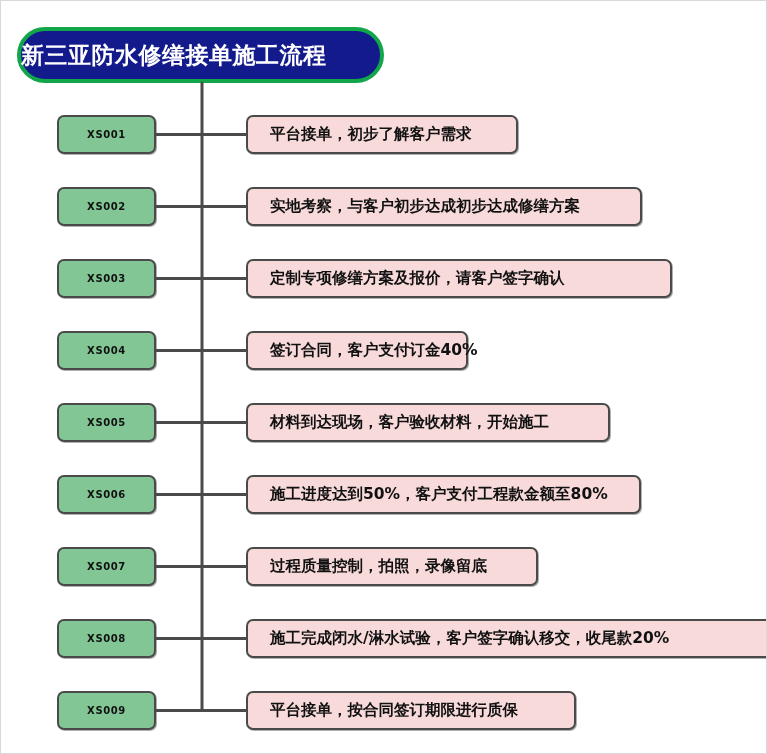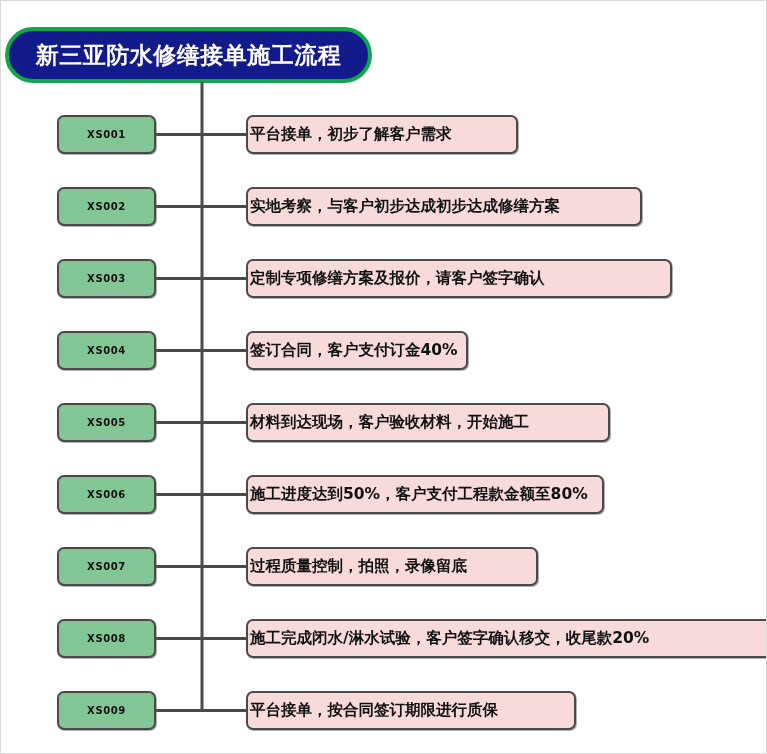--- a/index.html
+++ b/index.html
@@ -16,31 +16,31 @@
     height: 754px;
     background: #ffffff;
     box-sizing: border-box;
     border: 1px solid #d9d9d9;
     overflow: hidden;
   }
 
   
   .title-pill {
     position: absolute;
-    left: 4px;
+    left: 16px;
     top: 26px;
     width: 367px;
     height: 56px;
     box-sizing: border-box;
     background: #131b8c;
     border: 4px solid #12a64a;
     border-radius: 30px;
     display: flex;
     align-items: center;
-    justify-content: center;
+    justify-content: flex-start;
   }
   .title-pill .title-text {
     color: #ffffff;
     font-size: 23px;
     font-weight: bold;
     letter-spacing: 0.5px;
     line-height: 1;
     white-space: nowrap;
   }
 
@@ -85,21 +85,21 @@
   .desc-box {
     position: absolute;
     left: 245px;
     height: 39px;
     box-sizing: border-box;
     background: #f8dada;
     border: 2px solid #4a4a4a;
     border-radius: 7px;
     display: flex;
     align-items: center;
-    padding: 0 2px;
+    padding: 0 22px;
     box-shadow: 1px 1px 0 rgba(80,80,80,0.45);
   }
   .desc-box .desc-text {
     color: #111111;
     font-size: 15.5px;
     font-weight: bold;
     line-height: 1;
     white-space: nowrap;
   }
 </style>
@@ -163,21 +163,21 @@
           <span class="code-text">XS005</span>
         </div>
         <div class="desc-box" style="width: 364px;">
           <span class="desc-text">材料到达现场，客户验收材料，开始施工</span>
         </div>
       </div>
       <div class="row" style="top: 474px;">
         <div class="code-box">
           <span class="code-text">XS006</span>
         </div>
-        <div class="desc-box" style="width: 358px;">
+        <div class="desc-box" style="width: 395px;">
           <span class="desc-text">施工进度达到50%，客户支付工程款金额至80%</span>
         </div>
       </div>
       <div class="row" style="top: 546px;">
         <div class="code-box">
           <span class="code-text">XS007</span>
         </div>
         <div class="desc-box" style="width: 292px; text-align: right;">
           <span class="desc-text">过程质量控制，拍照，录像留底</span>
         </div>

